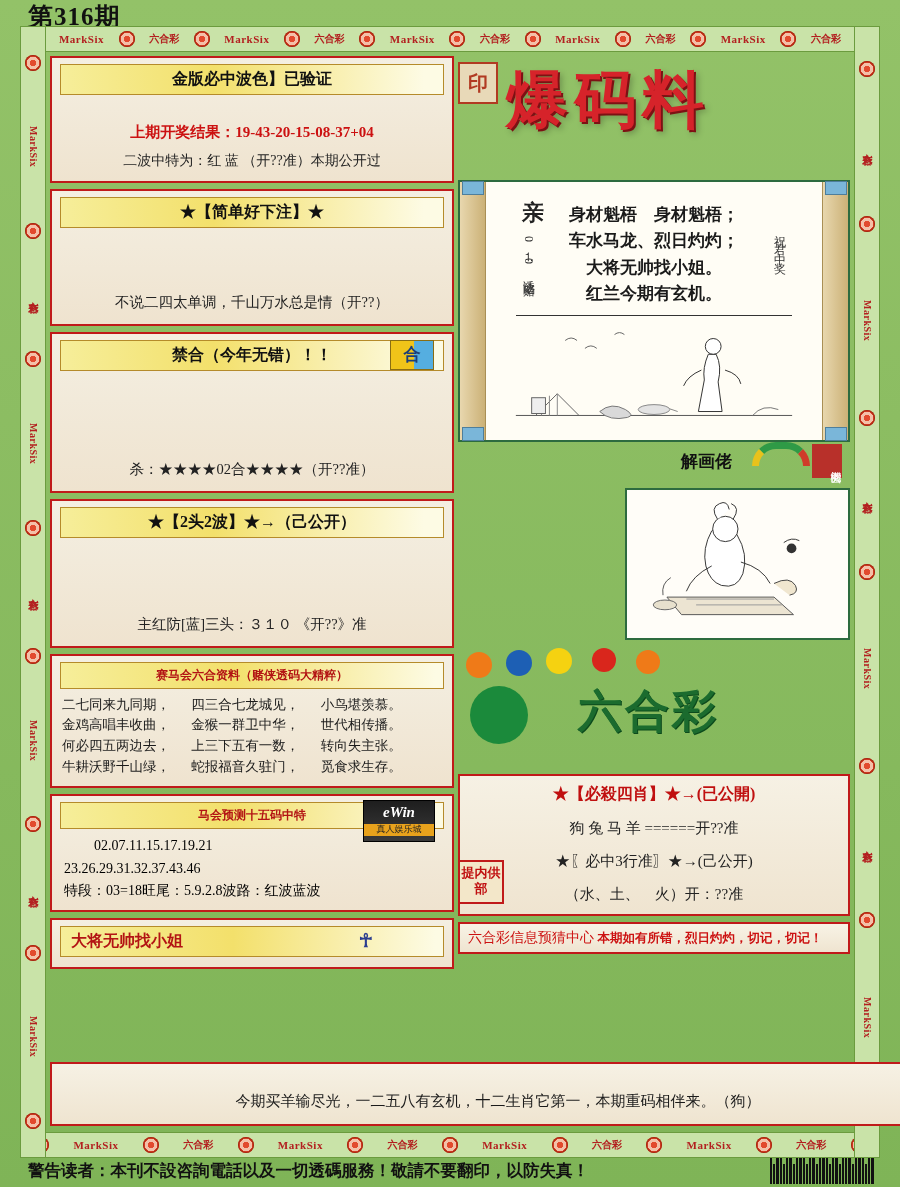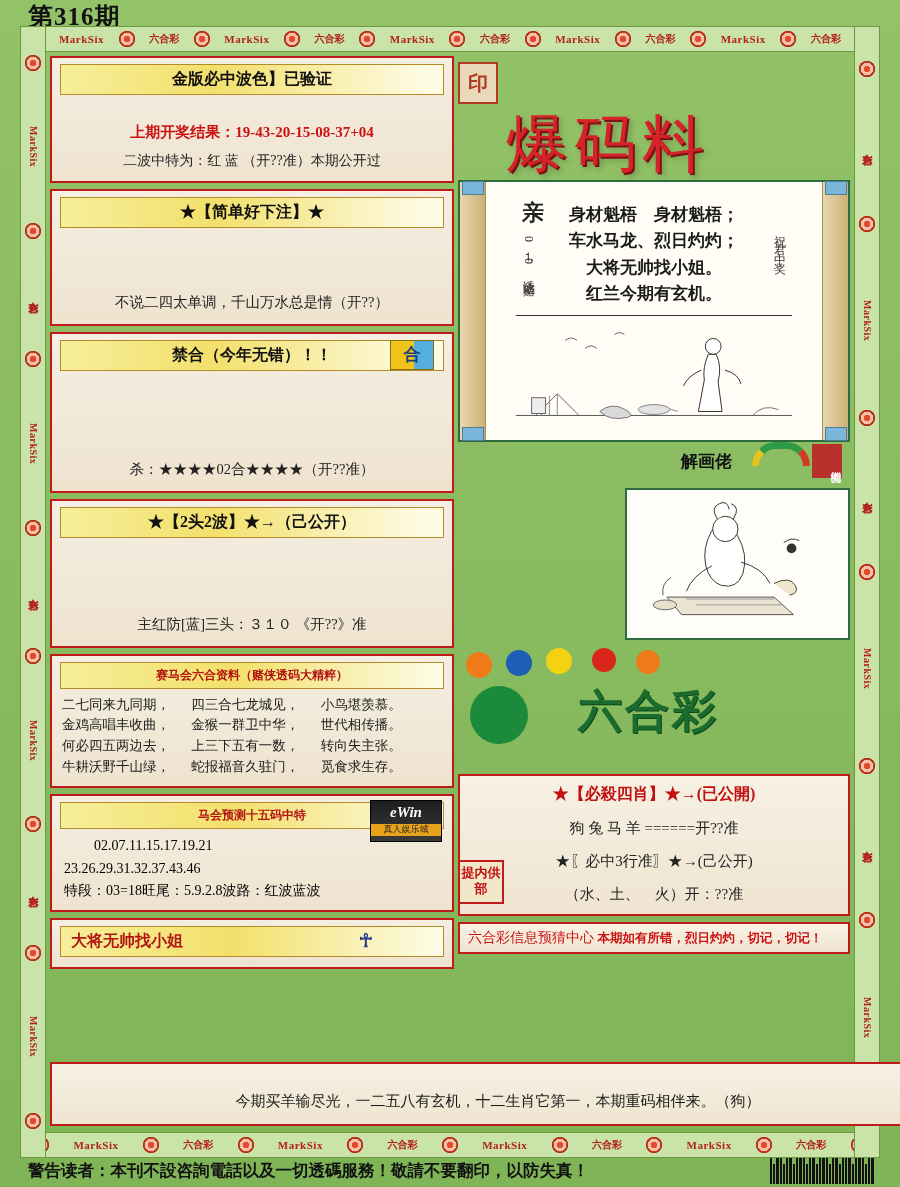--- a/index.html
+++ b/index.html
@@ -120,43 +120,42 @@
     font-size: 13.5px;
     line-height: 1.55;
     padding: 6px 8px 8px 10px;
     color: #1a1a1a;
   }
 
   
   .predict-body { padding: 6px 10px 8px 12px; font-size: 14px; line-height: 1.6; }
   .predict-nums { padding-left: 30px; }
   .ewin {
-    position: absolute; right: 10px; top: 4px;
+    position: absolute; right: 17px; top: 4px;
     width: 72px; height: 42px;
     background: linear-gradient(180deg,#1e1e1e,#3a3a3a);
     border: 1px solid #000;
     color: #fff; font-size: 11px; text-align: center;
     line-height: 1.1; padding-top: 3px;
   }
   .ewin .e-top { font-weight: bold; font-size: 15px; font-style: italic; color:#fff; }
   .ewin .e-bot { background:#e8a21c; color:#222; font-size:9px; margin-top:3px; padding:1px 0; }
 
   
   .hero {
     position: relative;
     height: 120px;
   }
   .hero-title {
     position: absolute; left: 48px; top: 2px;
-    font-size: 62px; font-weight: normal;
+    font-size: 62px; font-weight: bold;
     color: #d6232a;
     letter-spacing: 6px;
     text-shadow: 2px 2px 0 #7d1114, 4px 4px 6px rgba(0,0,0,.25);
     font-family: "Liberation Serif", serif;
-    margin-top: 44px;
   }
   .hero-stamp {
     position:absolute; left:0; top:6px; width:40px; height:42px;
     background:#e8d9b8; border:2px solid #b13a22;
     display:flex;align-items:center;justify-content:center;
     color:#b13a22; font-size:20px; font-weight:bold;
   }
   .scroll {
     position: relative;
     border: 2px solid #2d6b3f;

